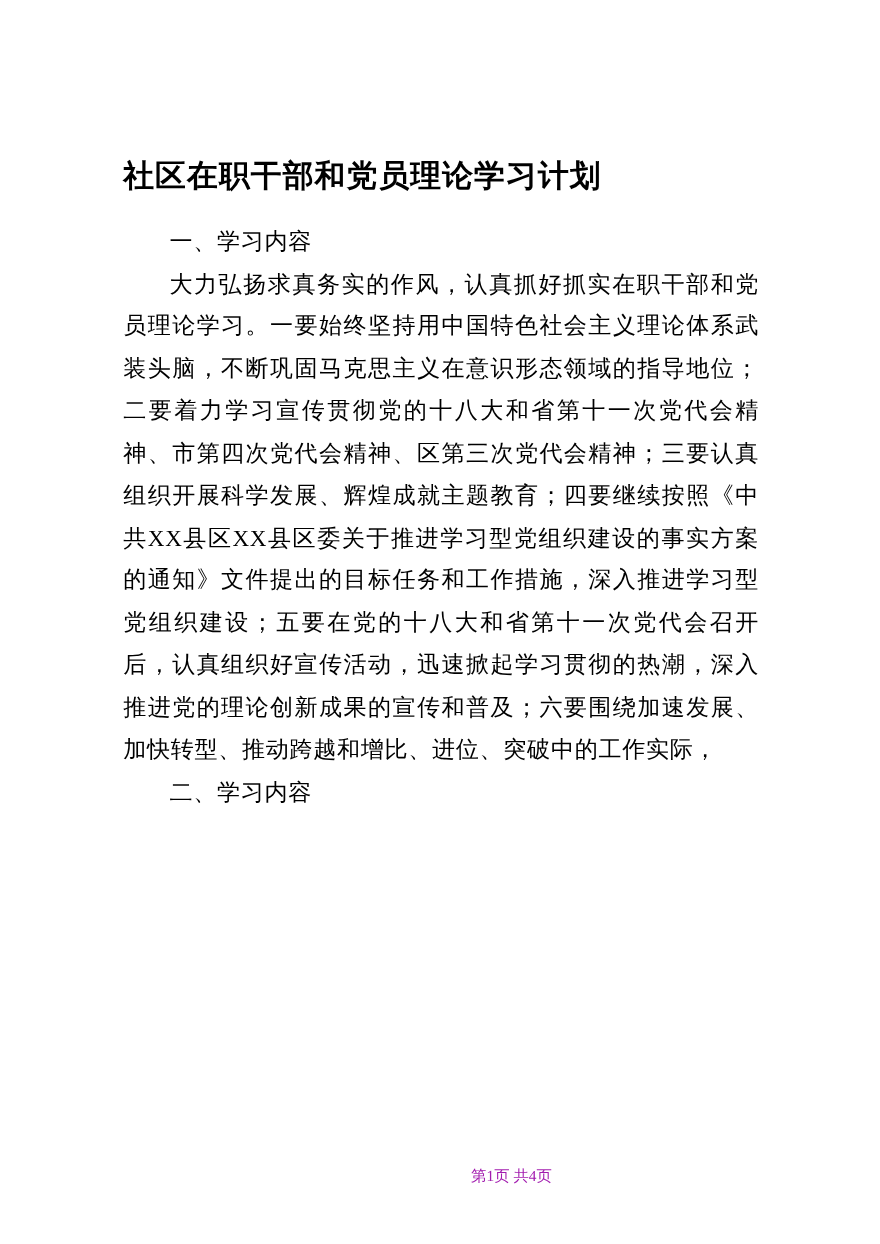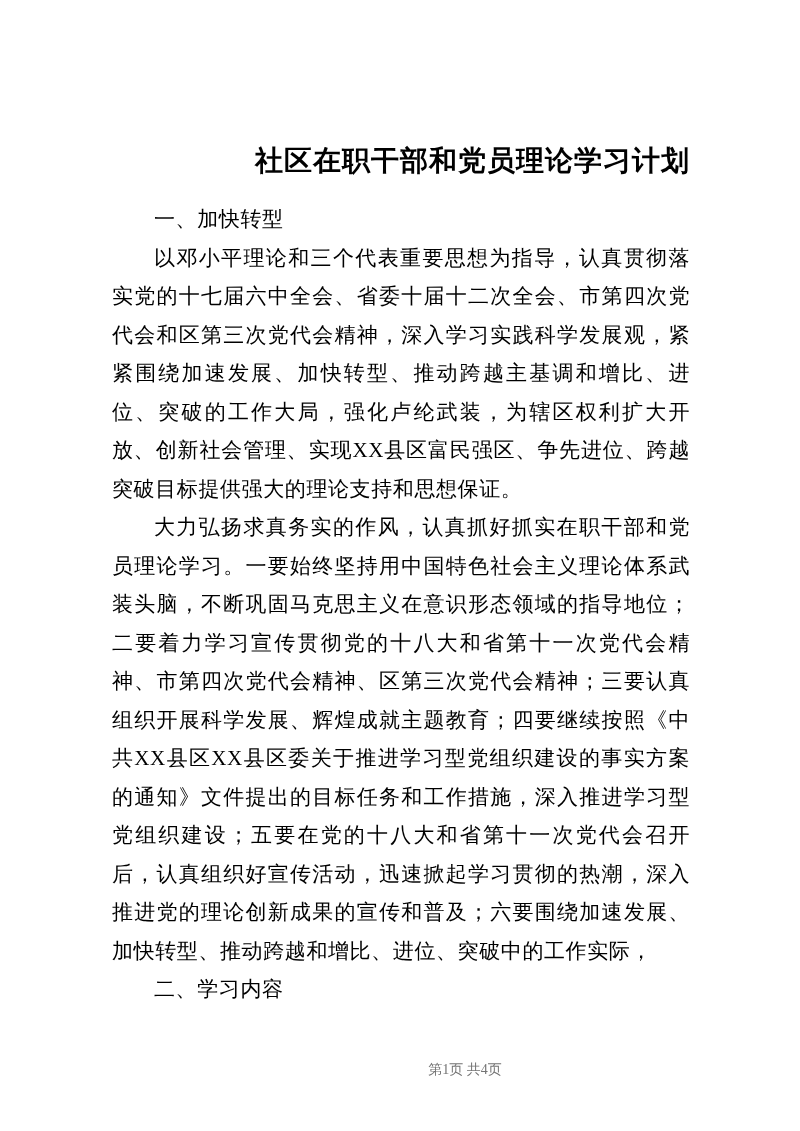--- a/index.html
+++ b/index.html
@@ -13,21 +13,21 @@
     color: #000000;
     font-family: "Liberation Serif", "DejaVu Serif", serif;
     position: relative;
     overflow: hidden;
   }
   .page {
     box-sizing: border-box;
     padding: 140px 110px 0 112px;
   }
   .doc-title {
-    text-align: right;
+    text-align: left;
     font-size: 28px;
     font-weight: bold;
     letter-spacing: 1px;
     margin: 0 0 18px 0;
     line-height: 42px;
   }
   .para {
     font-size: 21px;
     line-height: 38.5px;
     letter-spacing: 0.6px;
@@ -36,34 +36,33 @@
     margin: 0;
     word-break: break-all;
   }
   .footer {
     position: absolute;
     bottom: 52px;
     left: 50%;
     transform: translateX(-50%);
     margin-left: 65px;
     font-size: 14px;
-    color: #737373;
+    color: #a21caf;
     white-space: nowrap;
     font-family: "Liberation Serif", "DejaVu Serif", serif;
   }
 </style>
 </head>
 <body>
 
 <div class="page">
   <h1 class="doc-title">社区在职干部和党员理论学习计划</h1>
 
-  <p class="para">一、加快转型</p>
+  <p class="para">一、学习内容</p>
 
-  <p class="para">以邓小平理论和三个代表重要思想为指导，认真贯彻落实党的十七届六中全会、省委十届十二次全会、市第四次党代会和区第三次党代会精神，深入学习实践科学发展观，紧紧围绕加速发展、加快转型、推动跨越主基调和增比、进位、突破的工作大局，强化卢纶武装，为辖区权利扩大开放、创新社会管理、实现XX县区富民强区、争先进位、跨越突破目标提供强大的理论支持和思想保证。</p>
 
   <p class="para">大力弘扬求真务实的作风，认真抓好抓实在职干部和党员理论学习。一要始终坚持用中国特色社会主义理论体系武装头脑，不断巩固马克思主义在意识形态领域的指导地位；二要着力学习宣传贯彻党的十八大和省第十一次党代会精神、市第四次党代会精神、区第三次党代会精神；三要认真组织开展科学发展、辉煌成就主题教育；四要继续按照《中共XX县区XX县区委关于推进学习型党组织建设的事实方案的通知》文件提出的目标任务和工作措施，深入推进学习型党组织建设；五要在党的十八大和省第十一次党代会召开后，认真组织好宣传活动，迅速掀起学习贯彻的热潮，深入推进党的理论创新成果的宣传和普及；六要围绕加速发展、加快转型、推动跨越和增比、进位、突破中的工作实际，</p>
 
   <p class="para">二、学习内容</p>
 </div>
 
 <div class="footer">
   <span>第1页 共4页</span>
 </div>
 

